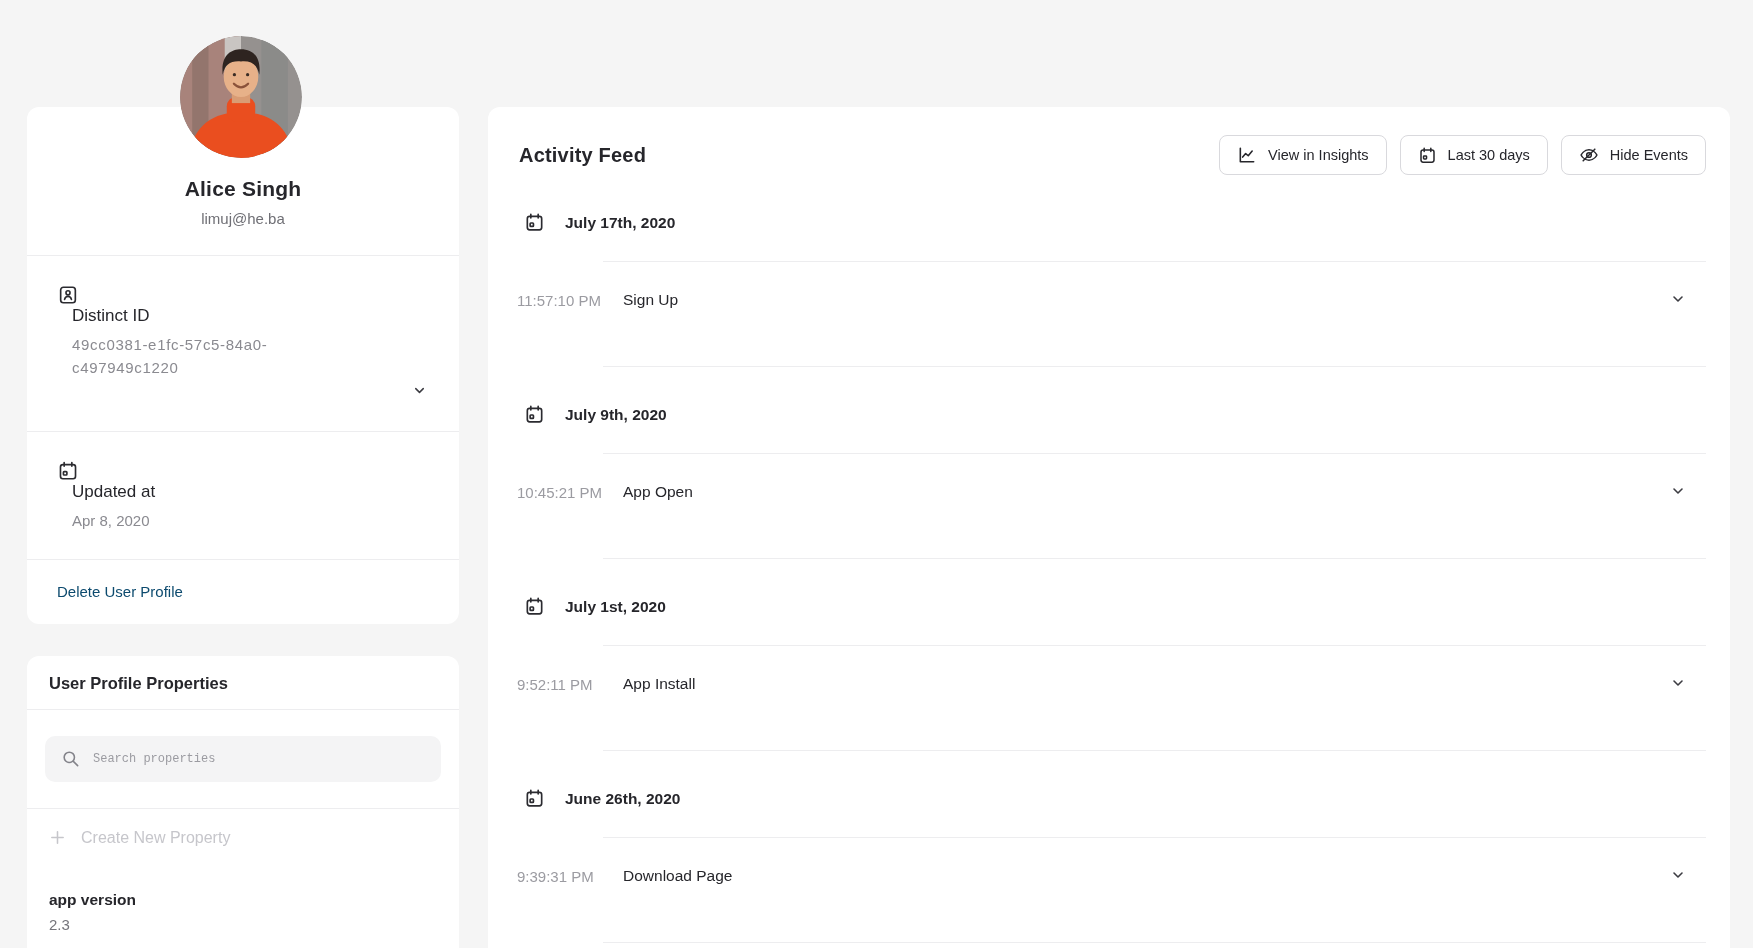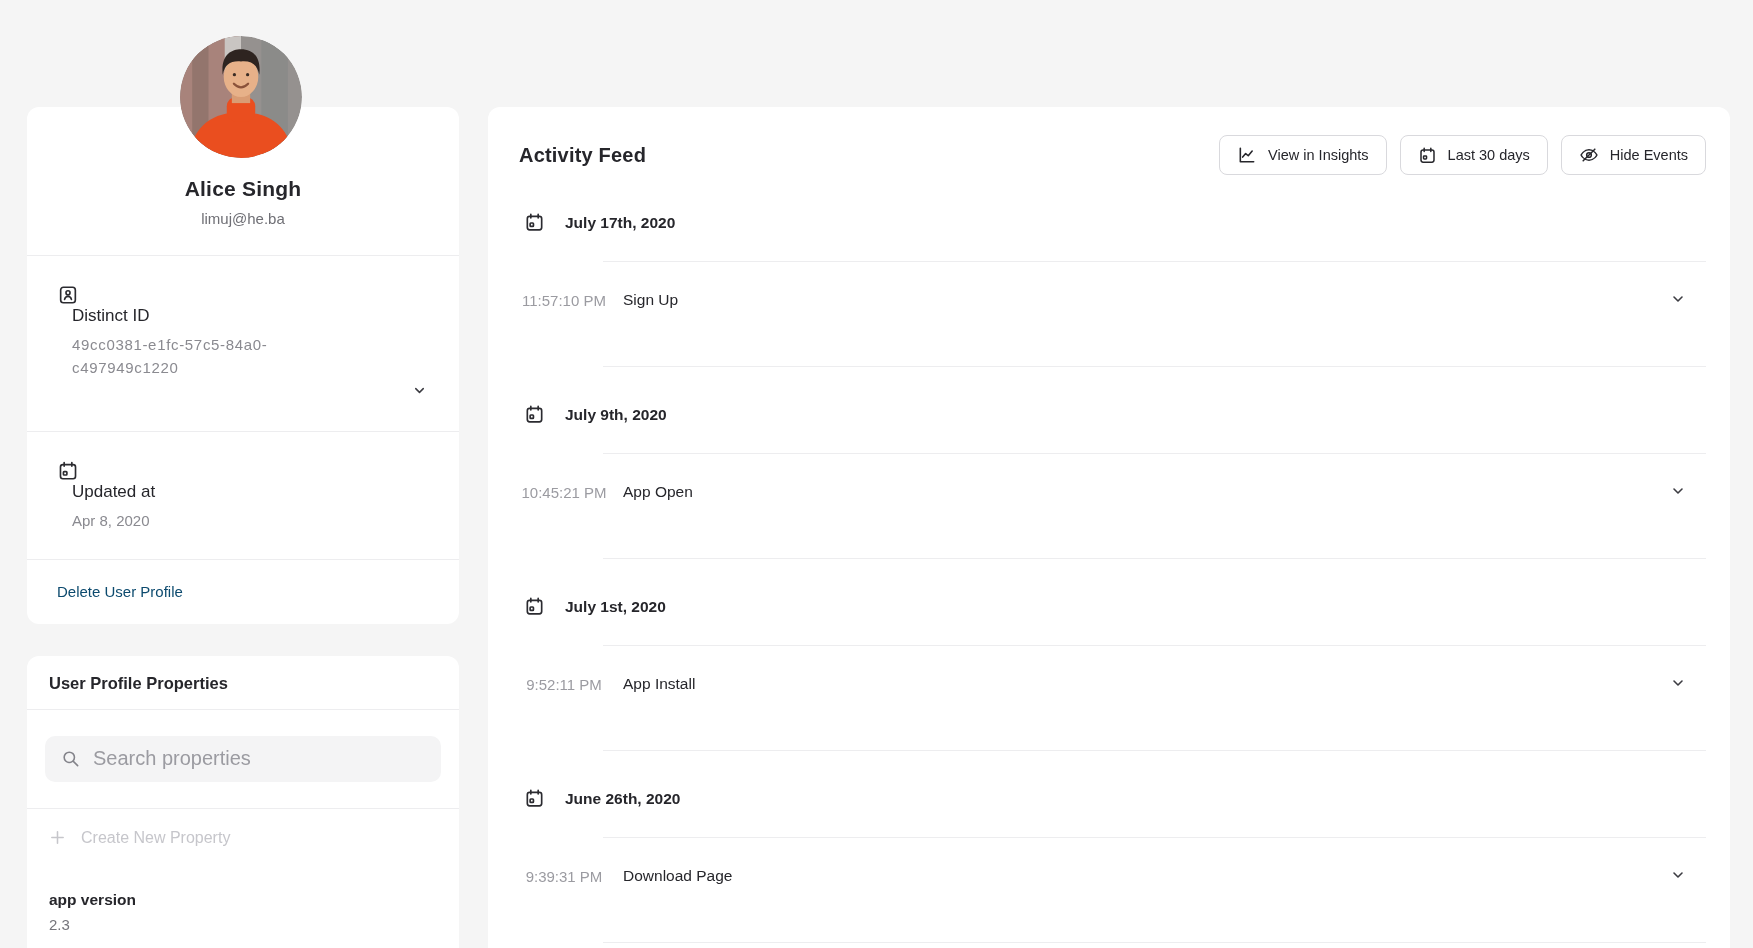--- a/index.html
+++ b/index.html
@@ -26,41 +26,41 @@
   .field-value { margin-top:8px; font-size:15px; color:#8a8a90; line-height:1.5; }
   .id-value { width:212px; letter-spacing:.045em; }
   .row-chevron { margin-left:auto; align-self:center; color:#3c3c42; background:none; border:none; padding:4px; cursor:pointer; }
   .delete-row { display:block; width:100%; text-align:left; background:none; border:none; border-top:1px solid #ededef; padding:23px 30px 24px; color:#0c4a6e; font-size:15px; font-family:inherit; cursor:pointer; }
 
   .props-card { margin-top:32px; height:330px; }
   .props-title { padding:18px 22px 16px; font-size:16.5px; font-weight:700; border-bottom:1px solid #ededef; }
   .search-wrap { padding:26px 18px; border-bottom:1px solid #ededef; }
   .search-box { display:flex; align-items:center; gap:11px; background:#f4f4f5; border-radius:10px; height:46px; padding:0 16px; }
   .search-box svg { color:#83838a; flex:none; }
-  .search-input { border:none; background:transparent; outline:none; width:100%; font-size:20px; color:#26262b; font-family:Liberation Sans, sans-serif; }
+  .search-input { border:none; background:transparent; outline:none; width:100%; font-size:12px; color:#26262b; font-family:Liberation Mono, monospace; }
   .search-input::placeholder { color:#9b9ba1; }
   .create-row { display:flex; align-items:center; gap:15px; width:100%; background:none; border:none; text-align:left; padding:20px 22px; color:#c6c6cb; font-size:16px; font-family:inherit; cursor:pointer; }
   .create-row svg { color:#c6c6cb; }
   .prop-item { padding:24px 22px 0; cursor:pointer; }
   .prop-name { font-size:15.5px; font-weight:700; }
   .prop-value { margin-top:7px; font-size:15px; color:#75757b; }
 
   
   .feed-card { flex:1; min-width:0; height:980px; }
   .feed-header { display:flex; align-items:center; padding:28px 24px 0 31px; }
   .feed-title { font-size:20px; font-weight:700; letter-spacing:.2px; }
   .feed-actions { margin-left:auto; display:flex; gap:13px; }
   .btn { display:flex; align-items:center; gap:11px; height:40px; padding:0 17px; background:#fff; border:1px solid #d9d9dd; border-radius:8px; font-size:14.5px; font-weight:400; color:#26262b; font-family:inherit; cursor:pointer; }
   .btn svg { color:#26262b; }
 
   .date-header { display:flex; align-items:center; gap:20px; padding-left:36px; margin-top:37px; font-size:15.5px; font-weight:700; }
   .date-header svg { color:#2b2b30; }
   .row-divider { border-top:1px solid #ededef; margin:28px 24px 0 115px; }
   .event-row { display:flex; align-items:center; height:76px; padding:0 24px 0 29px; cursor:pointer; }
-  .event-time { width:94px; flex:none; color:#9b9ba1; font-size:15px;text-align:center; }
+  .event-time { width:94px; flex:none; color:#9b9ba1; font-size:15px; }
   .event-name { margin-left:12px; font-size:15.5px; }
   .event-chevron { margin-left:auto; margin-right:16px; background:none; border:none; padding:4px; color:#3c3c42; cursor:pointer; }
 </style>
 </head>
 <body>
 
 <div class="layout">
 
   <div class="avatar-wrap">
     <svg viewBox="0 0 120 120" width="122" height="122">

